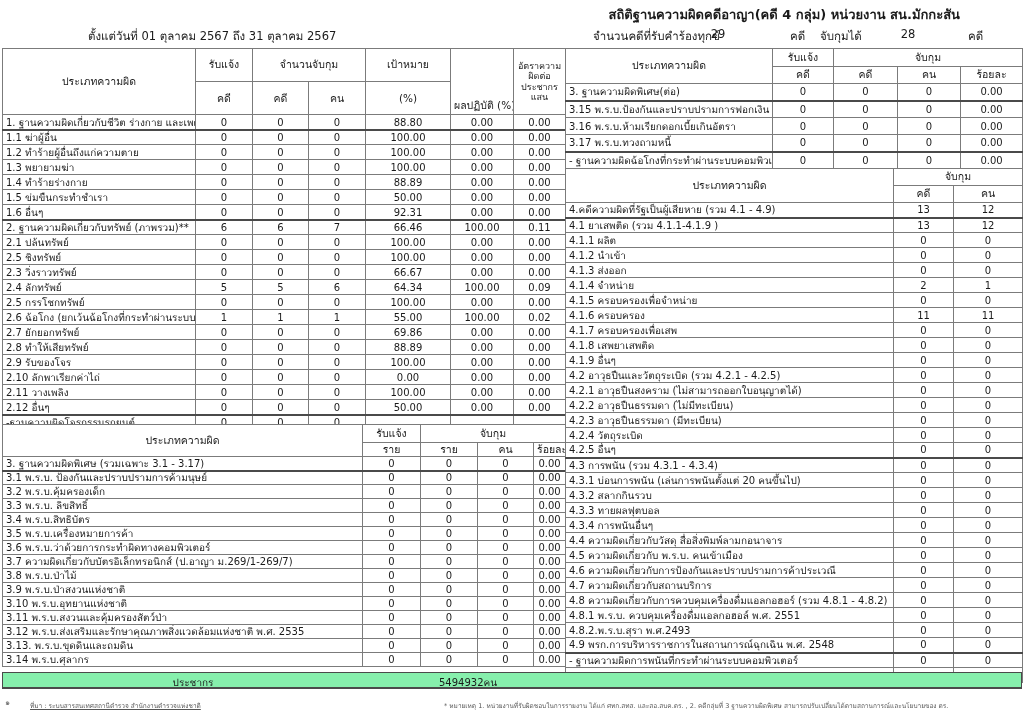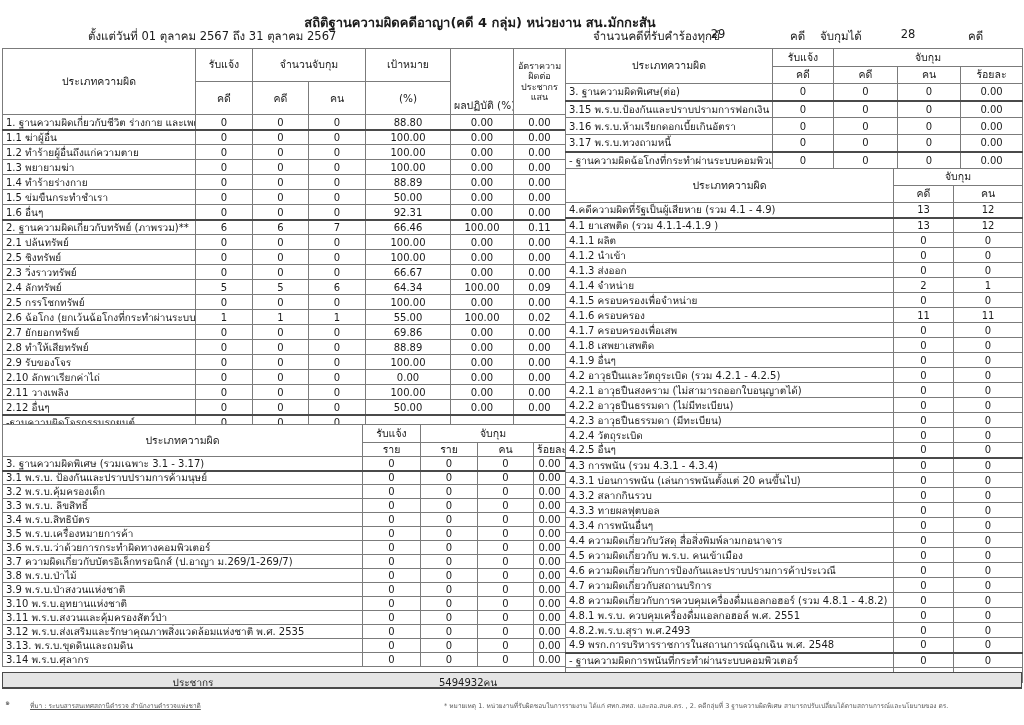--- a/index.html
+++ b/index.html
@@ -1,19 +1,19 @@
 <!DOCTYPE html>
 <html><head>
 <meta charset="utf-8">
 <style>
   * { margin:0; padding:0; box-sizing:border-box; }
   html,body { width:1024px; height:725px; background:#ffffff; font-family:"DejaVu Sans","Liberation Sans",sans-serif; color:#1a1a1a; }
   #page { position:relative; width:1024px; height:725px; background:#fff; overflow:hidden; }
 
-  .title { position:absolute; top:12px; left:0; width:960px; text-align:center; font-size:13px; font-weight:bold; }
+  .title { position:absolute; top:4px; left:0; width:960px; text-align:right; font-size:13px; font-weight:bold; }
   .subtitle-band { position:absolute; top:26px; left:0; width:1024px; height:18px; font-size:11.5px; }
   .sub-left { position:absolute; left:88px; top:1px; }
   .sub-lab1 { position:absolute; left:593px; top:1px; }
   .sub-val1 { position:absolute; left:688px; top:1px; width:60px; text-align:center; }
   .sub-unit1 { position:absolute; left:790px; top:1px; }
   .sub-lab2 { position:absolute; left:820px; top:1px; }
   .sub-val2 { position:absolute; left:878px; top:1px; width:60px; text-align:center; }
   .sub-unit2 { position:absolute; left:968px; top:1px; }
 
   table { border-collapse:collapse; table-layout:fixed; position:absolute; background:#fff; }
@@ -33,21 +33,21 @@
   #tableC { left:565px; top:48px; width:457px; }
   #tableC thead tr:first-child th { height:18px; }
   #tableC thead tr:last-child th { height:17px; }
   #tableC tbody td { height:17px; }
   #tableD { left:565px; top:168px; width:457px; }
   #tableD thead th { height:17px; }
 
   .rate-head { font-size:9px; white-space:normal; line-height:1.15; padding:12px 1px; }
   .result-head { vertical-align:bottom; padding-bottom:3px; }
 
-  .pop-row { position:absolute; left:2px; top:672px; width:1020px; height:17px; border:1px solid #4a4a4a; border-bottom:2px solid #4a4a4a; font-size:10px; background:#e5e5e5; }
+  .pop-row { position:absolute; left:2px; top:672px; width:1020px; height:17px; border:1px solid #4a4a4a; border-bottom:2px solid #4a4a4a; font-size:10px; background:#86efac; }
   .pop-label { position:absolute; left:120px; top:2px; width:140px; text-align:center; }
   .pop-value { position:absolute; left:400px; top:2px; width:130px; text-align:center; }
   .pop-print { position:absolute; left:583px; top:2px; }
 
   .footnotes { position:absolute; left:0; top:698px; width:1024px; height:20px; font-size:6.5px; color:#555; }
   .fn-mark { position:absolute; left:5px; top:-2px; font-size:8px; color:#666; }
   .fn-source { position:absolute; left:30px; top:3px;text-decoration:underline; }
   .fn-remark { position:absolute; left:444px; top:3px; }
 </style>
 </head>

